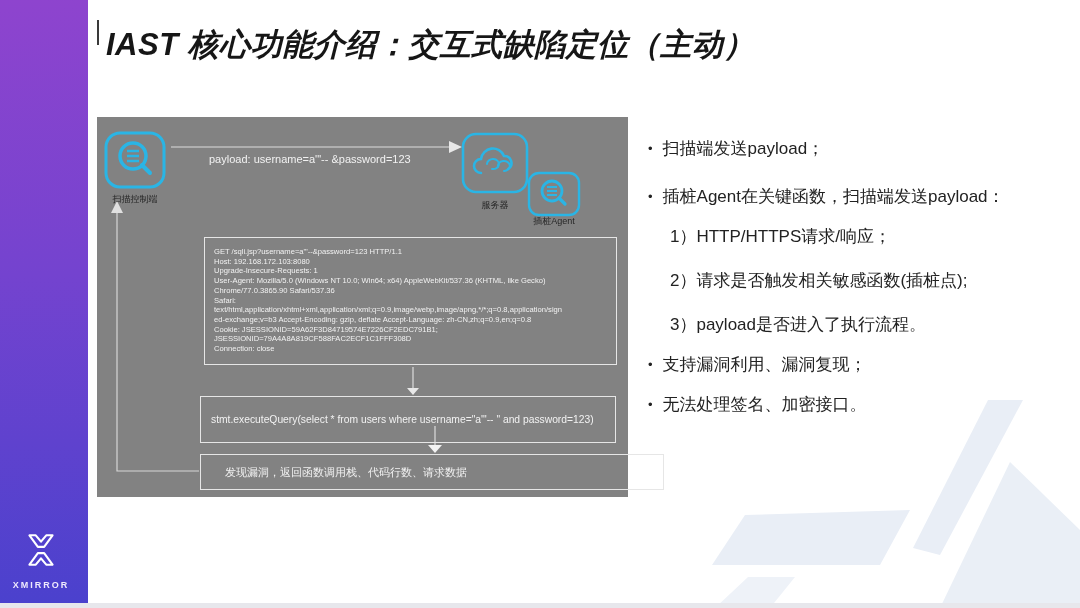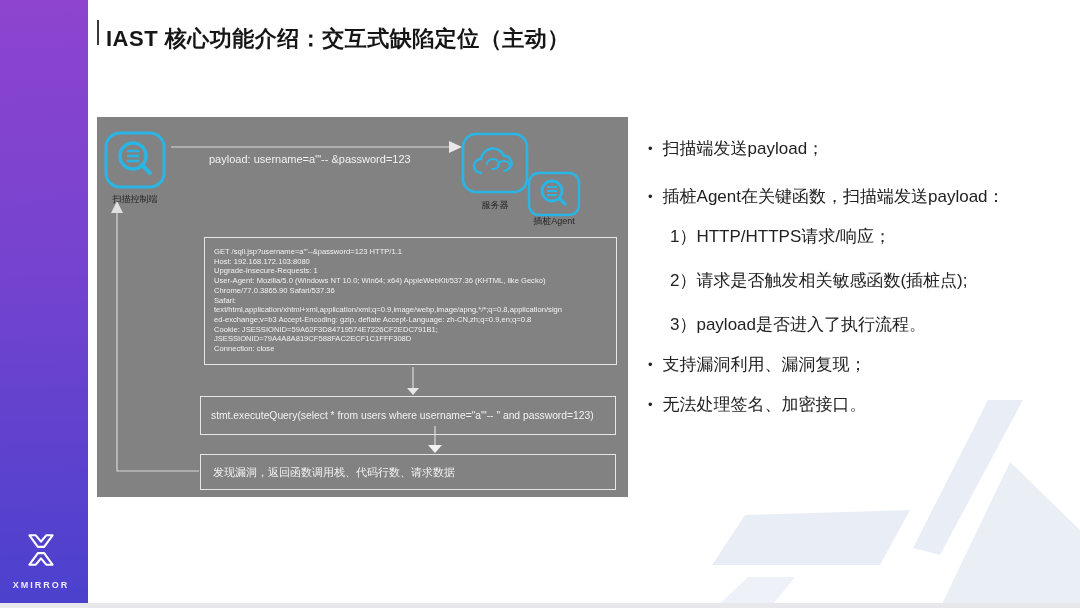--- a/index.html
+++ b/index.html
@@ -7,36 +7,36 @@
     width:1080px;height:608px;position:relative;overflow:hidden;background:#ffffff;
     font-family:"Liberation Sans","DejaVu Sans",sans-serif;
   }
   
   .sidebar{position:absolute;left:0;top:0;width:88px;height:608px;z-index:1;
     background:linear-gradient(178deg,#8e44ce 0%,#7443cf 45%,#4a41cd 100%);}
   .logo-wrap{position:absolute;left:0;bottom:18px;width:82px;text-align:center;}
   .logo-text{font-size:9px;font-weight:bold;letter-spacing:2px;color:#efeafd;margin-top:5px;}
   .top-tick{position:absolute;left:97px;top:20px;width:2px;height:25px;background:#3a3a3a;z-index:2;}
   
-  .title{position:absolute;left:106px;top:24px;font-size:22px;font-weight:bold;color:#161616;
-    letter-spacing:0.5px;z-index:3;white-space:nowrap;}
+  .title{position:absolute;left:106px;top:24px;font-size:31px;font-weight:bold;color:#161616;
+    letter-spacing:0.5px;z-index:3;white-space:nowrap;font-style:italic;}
   
   .panel{position:absolute;left:97px;top:117px;width:531px;height:380px;background:#828282;z-index:3;}
   .panel svg.conn{position:absolute;left:0;top:0;pointer-events:none;}
   .icon{position:absolute;}
   .icon-label{position:absolute;font-size:9px;color:#262626;text-align:center;white-space:nowrap;}
   .payload-label{position:absolute;left:112px;top:36px;font-size:11px;color:#f2f2f2;white-space:nowrap;}
   .gbox{position:absolute;border:1px solid #e6e6e6;color:#f2f2f2;box-sizing:border-box;background:transparent;}
   .req{left:107px;top:120px;width:413px;height:128px;padding:9px 6px 0 9px;
     font-size:7.6px;line-height:9.7px;}
   .req-line{white-space:nowrap;overflow:hidden;}
-  .query{left:103px;top:279px;width:416px;height:39px;font-size:10.3px;
+  .query{left:103px;top:279px;width:416px;height:47px;font-size:10.3px;
     display:flex;align-items:center;padding-left:10px;white-space:nowrap;}
-  .result{left:103px;top:337px;width:416px;height:36px;font-size:11px;
-    display:flex;align-items:center;padding-left:12px;white-space:nowrap;}
+  .result{left:103px;top:337px;width:464px;height:36px;font-size:11px;
+    display:flex;align-items:center;padding-left:24px;white-space:nowrap;}
   
   .notes{position:absolute;left:646px;top:136px;width:430px;z-index:3;color:#222222;}
   .n-item{display:flex;font-size:17px;line-height:26px;}
   .n-item .dot{font-size:13px;margin:0 10px 0 2px;line-height:26px;}
   .n-sub{padding-left:24px;text-align:right;}
   .mb-lg{margin-bottom:22px;} .mb-md{margin-bottom:18px;} .mb-sm{margin-bottom:14px;}
   
   .watermark{position:absolute;right:0;bottom:0;z-index:0;}
   .bottom-strip{position:absolute;left:0;bottom:0;width:1080px;height:5px;background:#e7e7ec;z-index:6;}
 </style>

